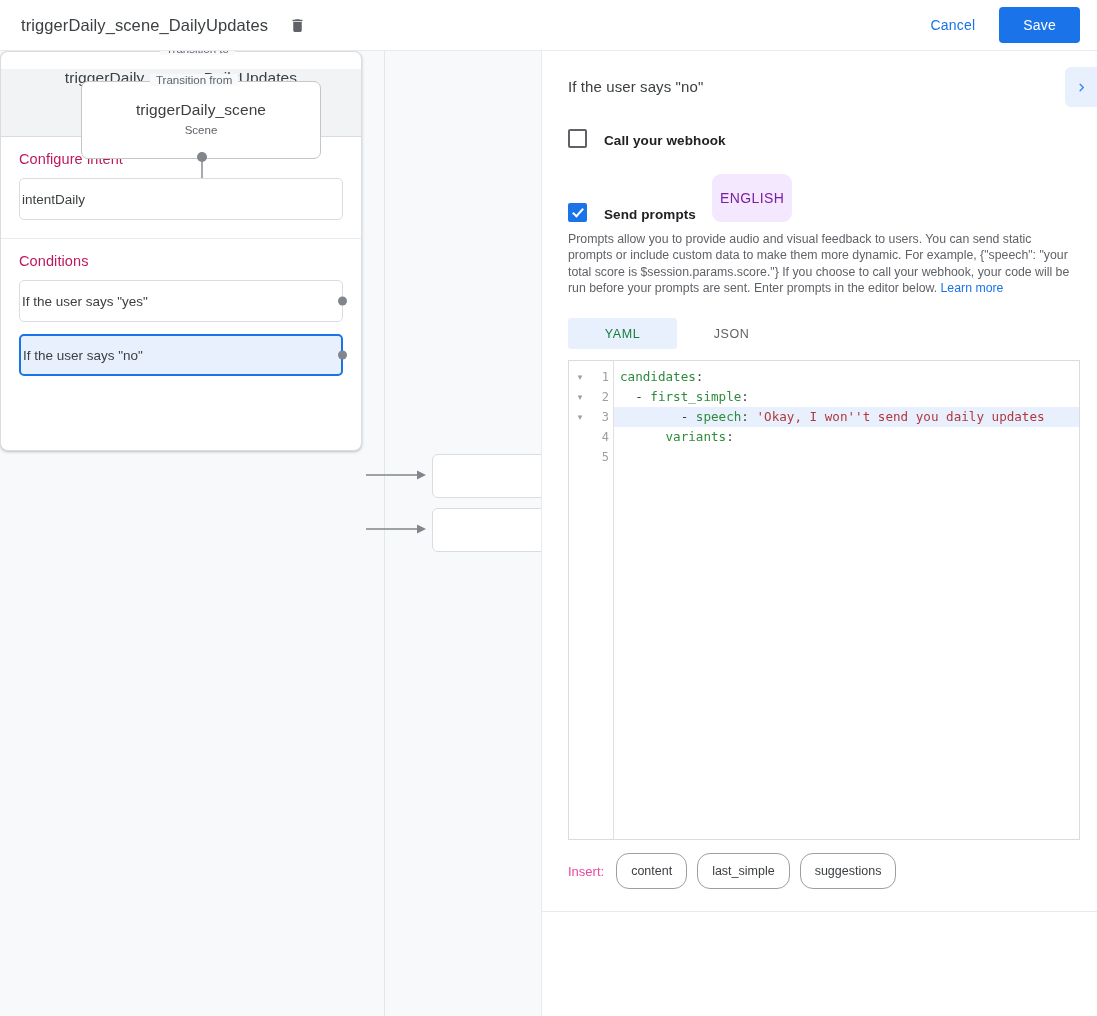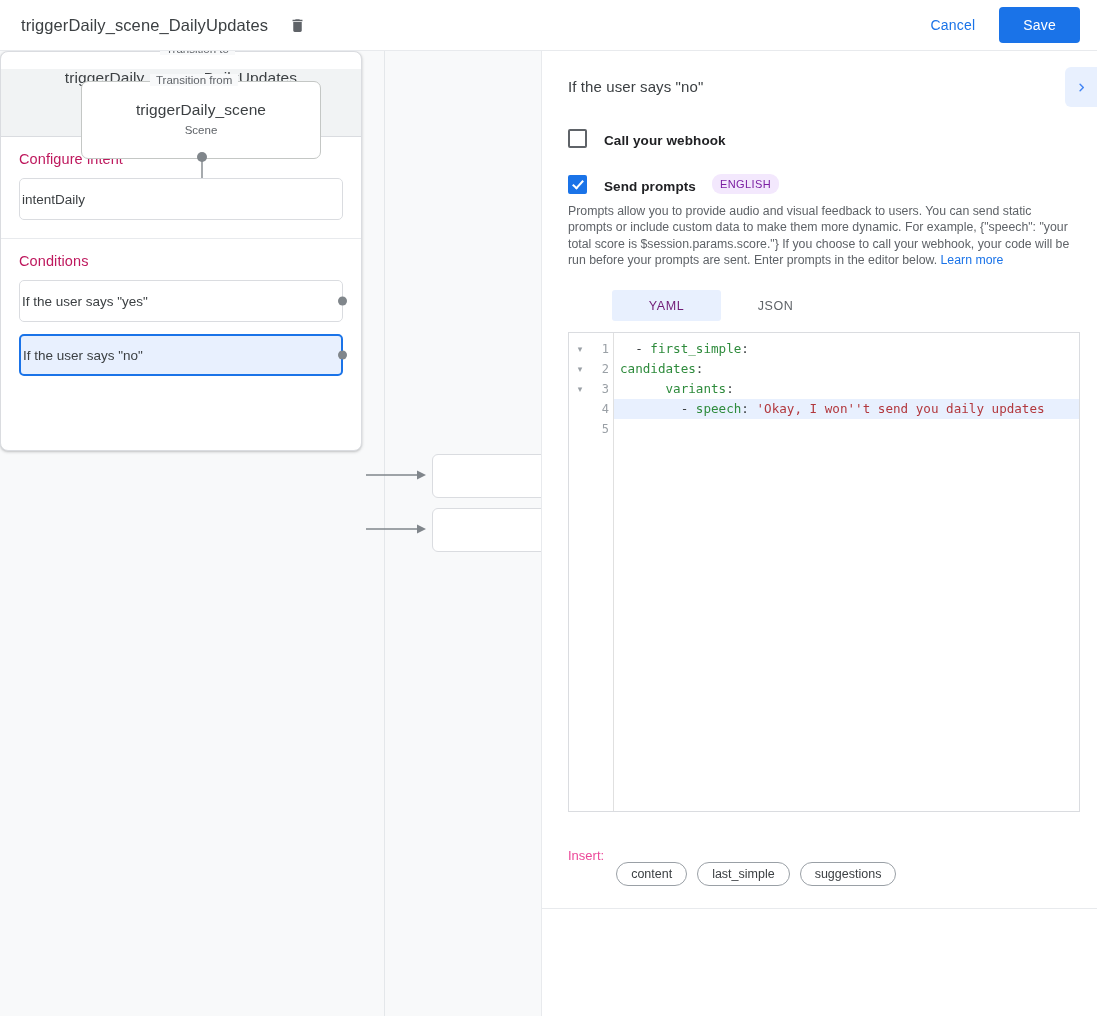--- a/index.html
+++ b/index.html
@@ -224,42 +224,42 @@
   }
   .chk-label {
     margin-left: 17px;
     font-size: 13.5px; font-weight: bold; color: #202124;
     letter-spacing: .1px;
   }
   .lang-badge {
     margin-left: 16px;
     background: #f3e8fd;
     color: #7b1fa2;
-    font-size: 11px;
+    font-size: 14px;
     letter-spacing: .4px;
-    padding: 4px 8px;
+    padding: 16px 8px;
     border-radius: 9px;
   }
   .helper {
     margin-top: 9px;
     font-size: 12.3px; line-height: 16.3px;
     color: #5f6368;
     max-width: 510px;
   }
   .helper a { color: #1a73e8; text-decoration: none; }
 
   
   .tabs { display: flex; margin-top: 22px; }
   .tab {
     width: 109px; height: 31px;
     display: flex; align-items: center; justify-content: center;
     font-size: 12.5px; font-weight: 500; letter-spacing: .6px;
     color: #5f6368; cursor: pointer; border-radius: 3px;
   }
-  .tab.active { background: #e8f0fe; color: #701a75; margin-left: 44px; }
+  .tab.active { background: #e8f0fe; color: #15803d; }
 
   
   .editor {
     margin-top: 11px;
     width: 512px; height: 480px;
     border: 1px solid #dadce0;
     background: #ffffff;
     display: flex;
     overflow: hidden;
     position: relative;
@@ -297,28 +297,27 @@
   .ed-line.hl { background: #e8f0fe; }
   .tok-key { color: #2e8b3c; }
   .tok-punct { color: #3c4043; }
   .tok-str { color: #b2383d; }
   .tok-dash { color: #3c4043; }
 
   
   .insert-row { display: flex; align-items: center; margin-top: 13px; }
   .insert-lbl { font-size: 13px; color: #ec4899; margin-right: 12px; }
   .chip {
-    height: 24px; padding: 0 14px;
+    height: 36px; padding: 0 14px;
     border: 1px solid #9aa0a6;
     border-radius: 13px;
     display: flex; align-items: center;
     font-size: 12.5px; color: #3c4043;
     cursor: pointer; margin-right: 10px;
     background: #ffffff;
-    margin-top: 37px;
   }
 
   .rp-divider {
     margin-top: 22px;
     height: 1px; background: #e8eaed;
     width: 556px; margin-left: -26px;
   }
 
   .transition-sec { padding: 26px 18px 0 26px; }
   .t-title { font-size: 15px; color: #3c4043; letter-spacing: .1px; }
@@ -457,24 +456,24 @@
           <div></div>
         </div>
       <div class="ed-gutter" id="ed-gutter">
           <div>1</div>
           <div>2</div>
           <div>3</div>
           <div>4</div>
           <div>5</div>
         </div>
       <div class="ed-code" id="ed-code">
+          <div class="ed-line"><span class="tok-key">candidates</span><span class="tok-punct">:</span></div>
           <div class="ed-line"><span class="tok-dash">  - </span><span class="tok-key">first_simple</span><span class="tok-punct">:</span></div>
-          <div class="ed-line"><span class="tok-key">candidates</span><span class="tok-punct">:</span></div>
+          <div class="ed-line hl"><span class="tok-dash">        - </span><span class="tok-key">speech</span><span class="tok-punct">: </span><span class="tok-str">'Okay, I won''t send you daily updates</span></div>
           <div class="ed-line"><span class="tok-dash">      </span><span class="tok-key">variants</span><span class="tok-punct">:</span></div>
-          <div class="ed-line hl"><span class="tok-dash">        - </span><span class="tok-key">speech</span><span class="tok-punct">: </span><span class="tok-str">'Okay, I won''t send you daily updates</span></div>
           <div class="ed-line">&nbsp;</div>
         </div>
     </div>
 
     <div class="insert-row">
       <div class="insert-lbl">Insert:</div>
       <div class="chip">content</div>
       <div class="chip">last_simple</div>
       <div class="chip">suggestions</div>
     </div>

